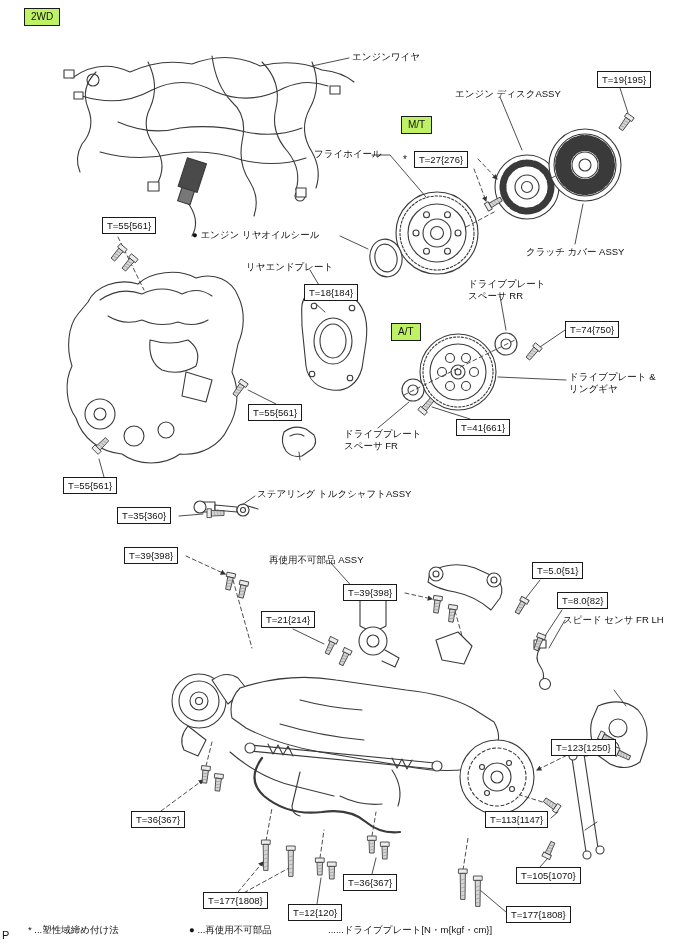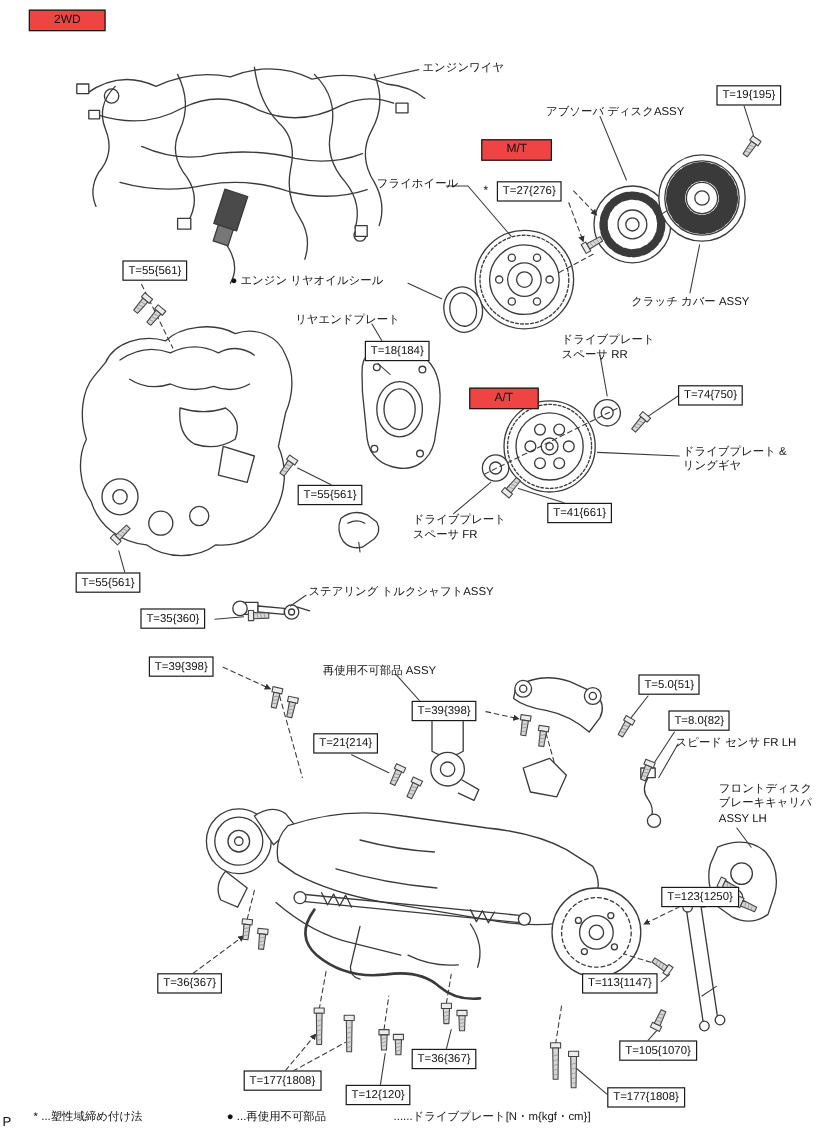--- a/index.html
+++ b/index.html
@@ -3,22 +3,22 @@
 <meta charset="utf-8">
 <style>
   * { margin:0; padding:0; box-sizing:border-box; }
   html,body { background:#ffffff; }
   body { font-family:"Liberation Sans","DejaVu Sans",sans-serif; color:#111; }
   .canvas { position:relative; width:688px; height:949px; background:#fff; overflow:hidden; }
   svg.art { position:absolute; left:0; top:0; }
   .lbl { position:absolute; font-size:9.5px; line-height:1.3; white-space:pre-line; color:#111; }
   .tq  { position:absolute; font-size:9.5px; line-height:1.2; border:1px solid #1a1a1a; background:#fff;
          padding:2px 4px; white-space:nowrap; color:#111; }
-  .tag { position:absolute; font-size:10px; line-height:1.2; border:1px solid #1a1a1a; background:#ef4444;
-         padding:2px 20px; white-space:nowrap; color:#111; }
+  .tag { position:absolute; font-size:10px; line-height:1.2; border:1px solid #1a1a1a; background:#bef264;
+         padding:2px 6px; white-space:nowrap; color:#111; }
   .sym { position:absolute; font-size:10px; color:#111; }
   .legend-item { position:absolute; font-size:9.5px; white-space:nowrap; color:#111; }
   .pmark { position:absolute; font-size:11px; color:#111; }
 </style>
 </head>
 <body>
 
 <div class="canvas">
 
   <svg class="art" width="688" height="949" viewBox="0 0 688 949" xmlns="http://www.w3.org/2000/svg">
@@ -309,37 +309,34 @@
         <use href="#boltL" transform="translate(478,879)"></use>
       </g>
     </g>
   </svg>
 
   <div class="tag" style="left:24px;top:8px">2WD</div>
   <div class="tag" style="left:401px;top:116px">M/T</div>
   <div class="tag" style="left:391px;top:323px">A/T</div>
 
   <div class="lbl" style="left:352px;top:51px">エンジンワイヤ</div>
-  <div class="lbl" style="left:455px;top:88px">アブソーバ ディスクASSY</div>
+  <div class="lbl" style="left:455px;top:88px">エンジン ディスクASSY</div>
   <div class="lbl" style="left:314px;top:148px">フライホイール</div>
   <div class="lbl" style="left:526px;top:246px">クラッチ カバー ASSY</div>
   <div class="lbl" style="left:192px;top:229px">● エンジン リヤオイルシール</div>
   <div class="lbl" style="left:246px;top:261px">リヤエンドプレート</div>
   <div class="lbl" style="left:468px;top:278px">ドライブプレート
 スペーサ RR</div>
   <div class="lbl" style="left:569px;top:371px">ドライブプレート &amp;
 リングギヤ</div>
   <div class="lbl" style="left:344px;top:428px">ドライブプレート
 スペーサ FR</div>
   <div class="lbl" style="left:257px;top:488px">ステアリング トルクシャフトASSY</div>
   <div class="lbl" style="left:269px;top:554px">再使用不可部品 ASSY</div>
   <div class="lbl" style="left:563px;top:614px">スピード センサ FR LH</div>
-  <div class="lbl" style="left:599px;top:652px">フロントディスク
-ブレーキキャリパ
-ASSY LH</div>
 
   <div class="tq" style="left:597px;top:71px">T=19{195}</div>
   <div class="sym" style="left:403px;top:154px">*</div>
   <div class="tq" style="left:414px;top:151px">T=27{276}</div>
   <div class="tq" style="left:102px;top:217px">T=55{561}</div>
   <div class="tq" style="left:304px;top:284px">T=18{184}</div>
   <div class="tq" style="left:565px;top:321px">T=74{750}</div>
   <div class="tq" style="left:248px;top:404px">T=55{561}</div>
   <div class="tq" style="left:456px;top:419px">T=41{661}</div>
   <div class="tq" style="left:63px;top:477px">T=55{561}</div>

